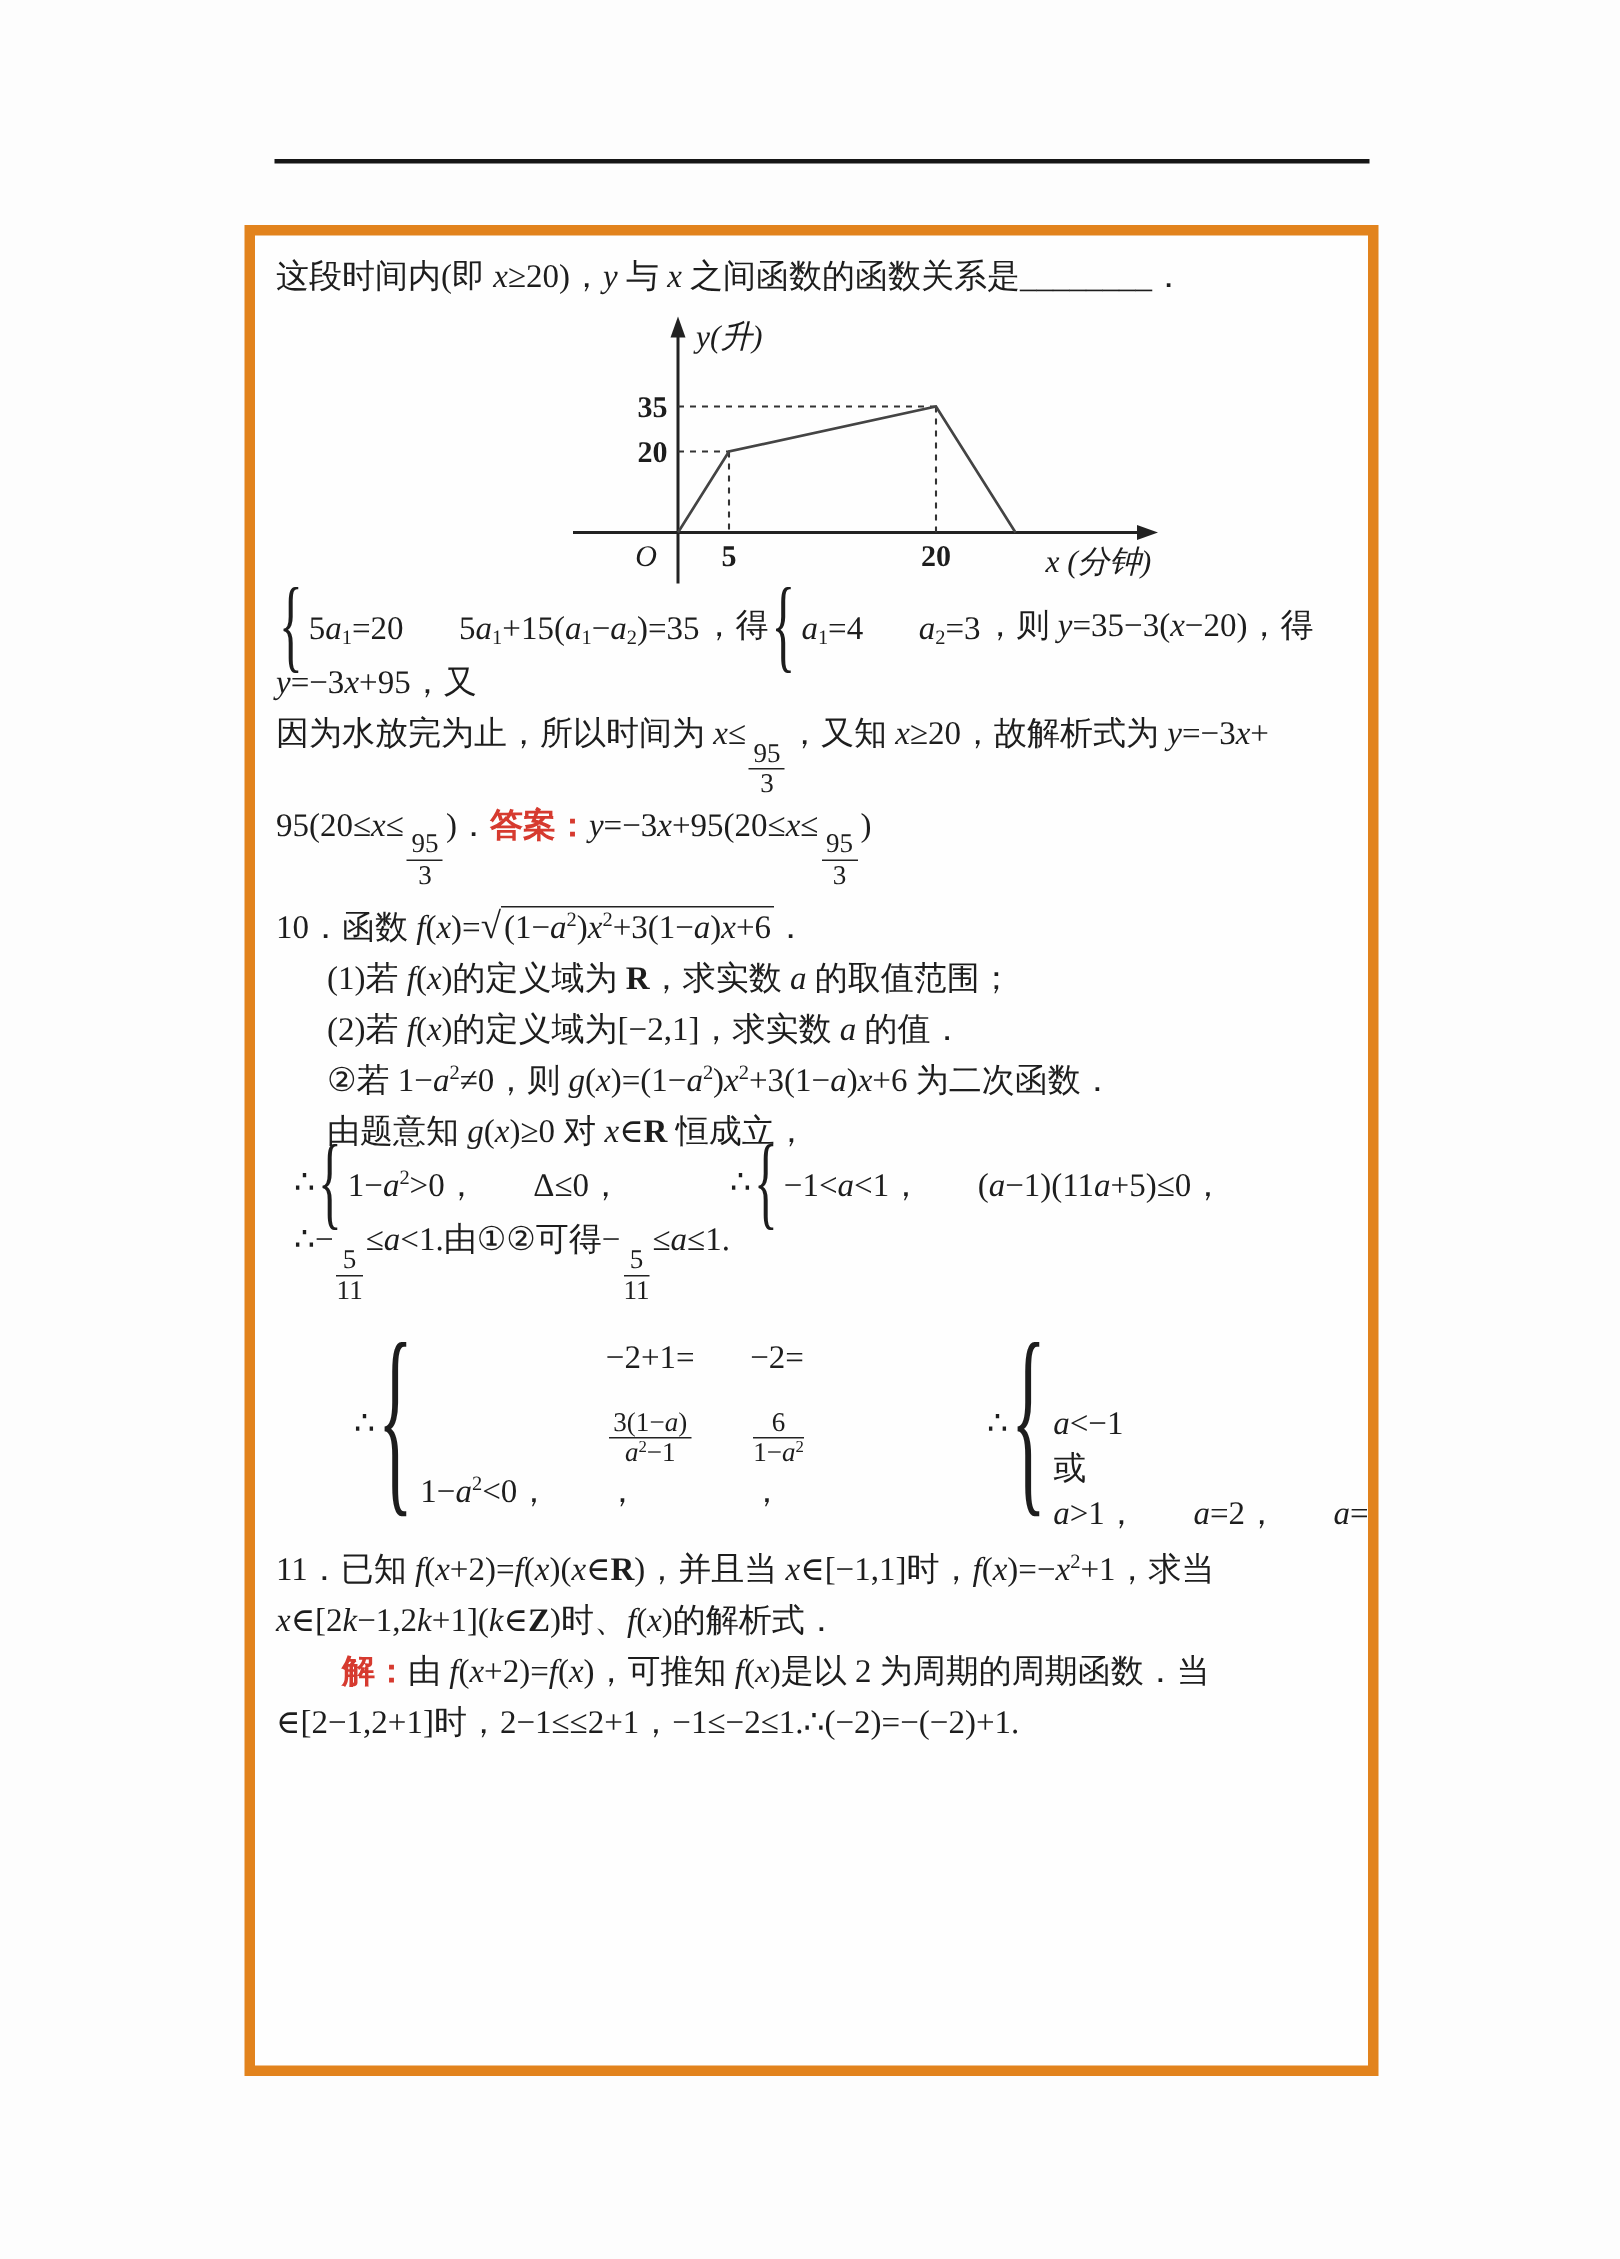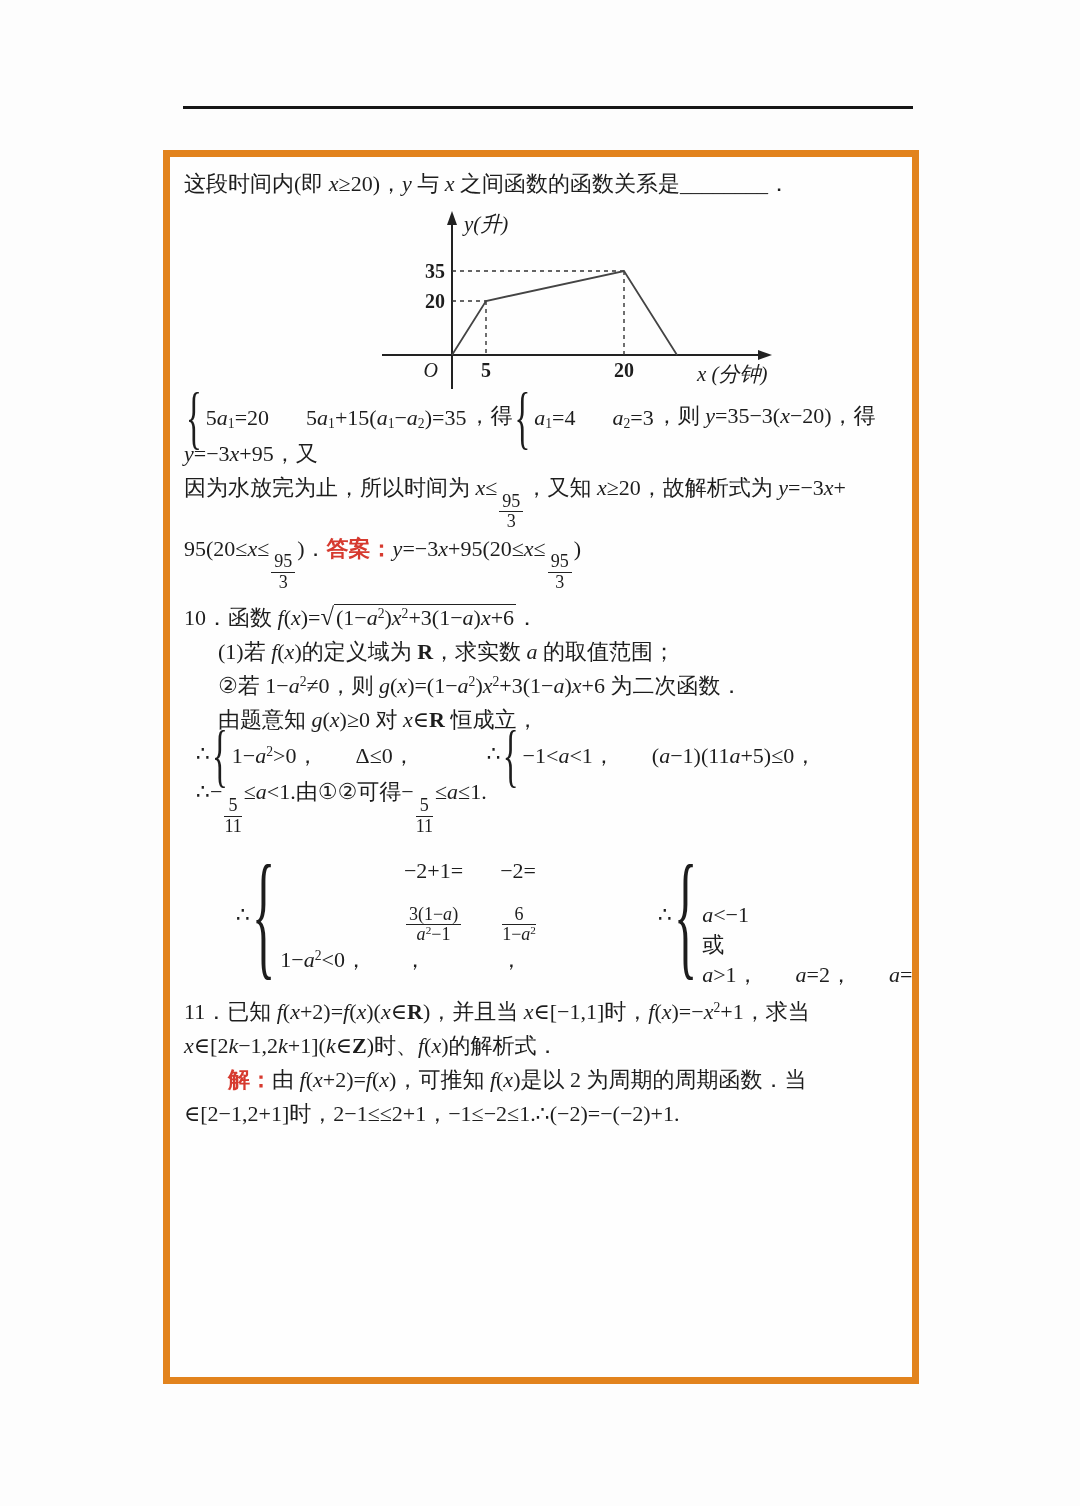--- a/index.html
+++ b/index.html
@@ -107,20 +107,21 @@
         </span>，又知 <i>x</i>≥20，故解析式为 <i>y</i>=−3<i>x</i>+</div>
       <div class="ln ">95(20≤<i>x</i>≤<span class="fr">
           <span>95</span>
           <span>3</span>
         </span>)．<span class="red">答案：</span><i>y</i>=−3<i>x</i>+95(20≤<i>x</i>≤<span class="fr">
           <span>95</span>
           <span>3</span>
         </span>)</div>
       <div class="ln mt">10．函数 <i>f</i>(<i>x</i>)=<span class="sq"><span class="rad">√</span><span class="sqb">(1−<i>a</i><sup>2</sup>)<i>x</i><sup>2</sup>+3(1−<i>a</i>)<i>x</i>+6</span></span>．</div>
       <div class="ln ind1">(1)若 <i>f</i>(<i>x</i>)的定义域为 <b>R</b>，求实数 <i>a</i> 的取值范围；</div>
+      <div class="ln ind1">(2)若 <i>f</i>(<i>x</i>)的定义域为[−2,1]，求实数 <i>a</i> 的值．</div>
       <div class="ln ind1">②若 1−<i>a</i><sup>2</sup>≠0，则 <i>g</i>(<i>x</i>)=(1−<i>a</i><sup>2</sup>)<i>x</i><sup>2</sup>+3(1−<i>a</i>)<i>x</i>+6 为二次函数．</div>
       <div class="ln ind1">由题意知 <i>g</i>(<i>x</i>)≥0 对 <i>x</i>∈<b>R</b> 恒成立，</div>
       <div class="ln ti05">∴<span class="cases c2">
           <span class="cbr">{</span>
           <span class="cst">
             <span>1−<i>a</i><sup>2</sup>&gt;0，</span>
             <span>Δ≤0，</span>
           </span>
         </span><span class="gap"></span>∴<span class="cases c2">
           <span class="cbr">{</span>

